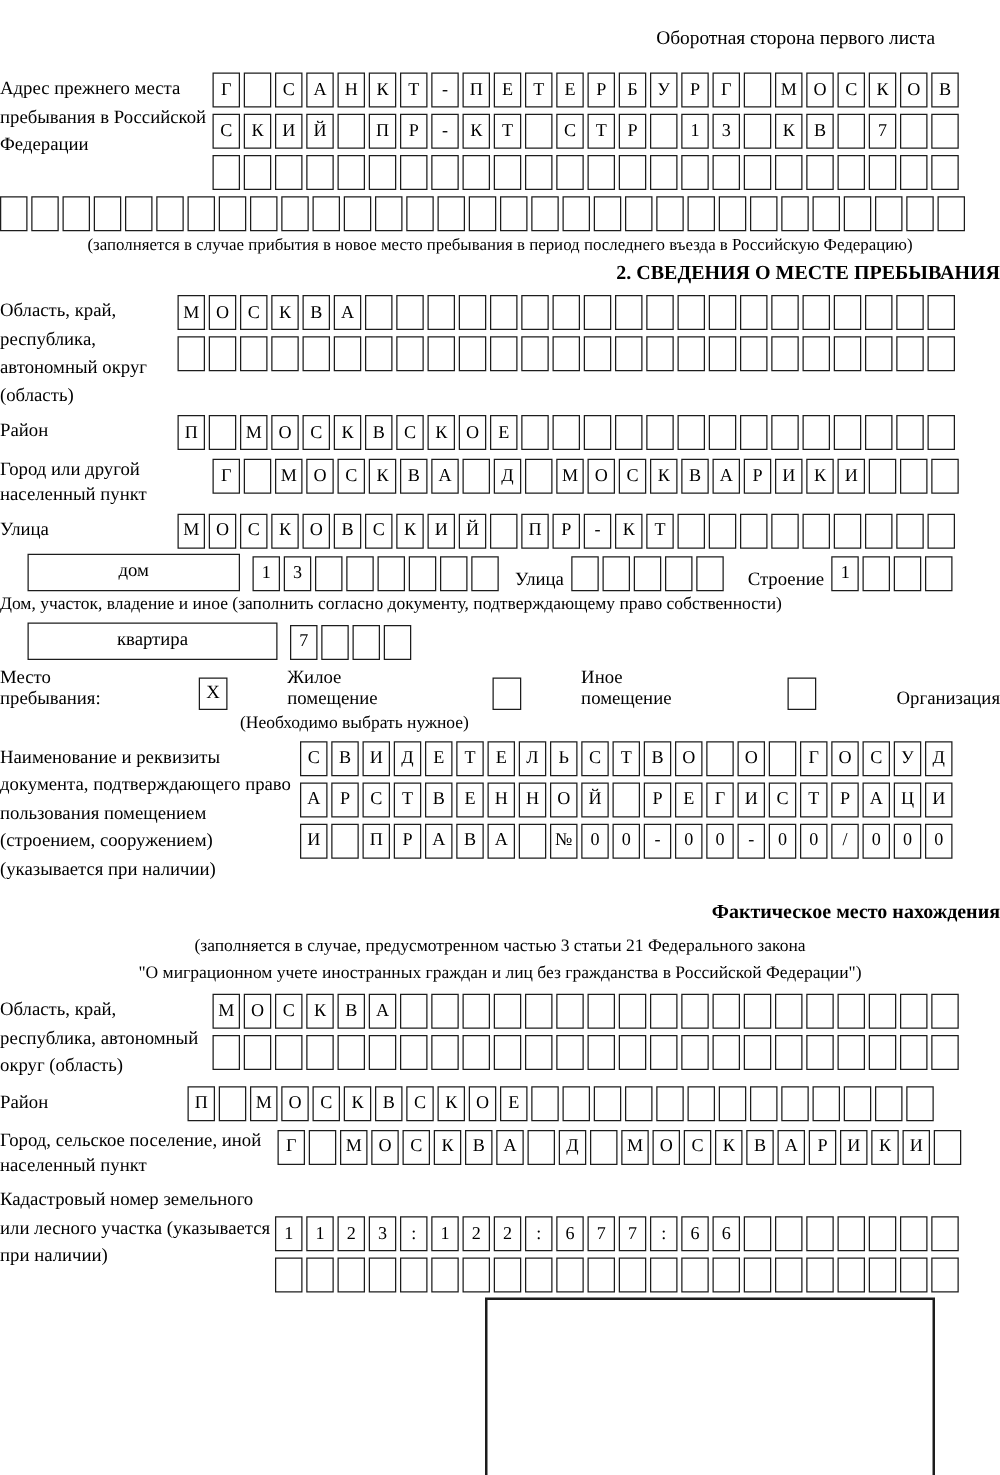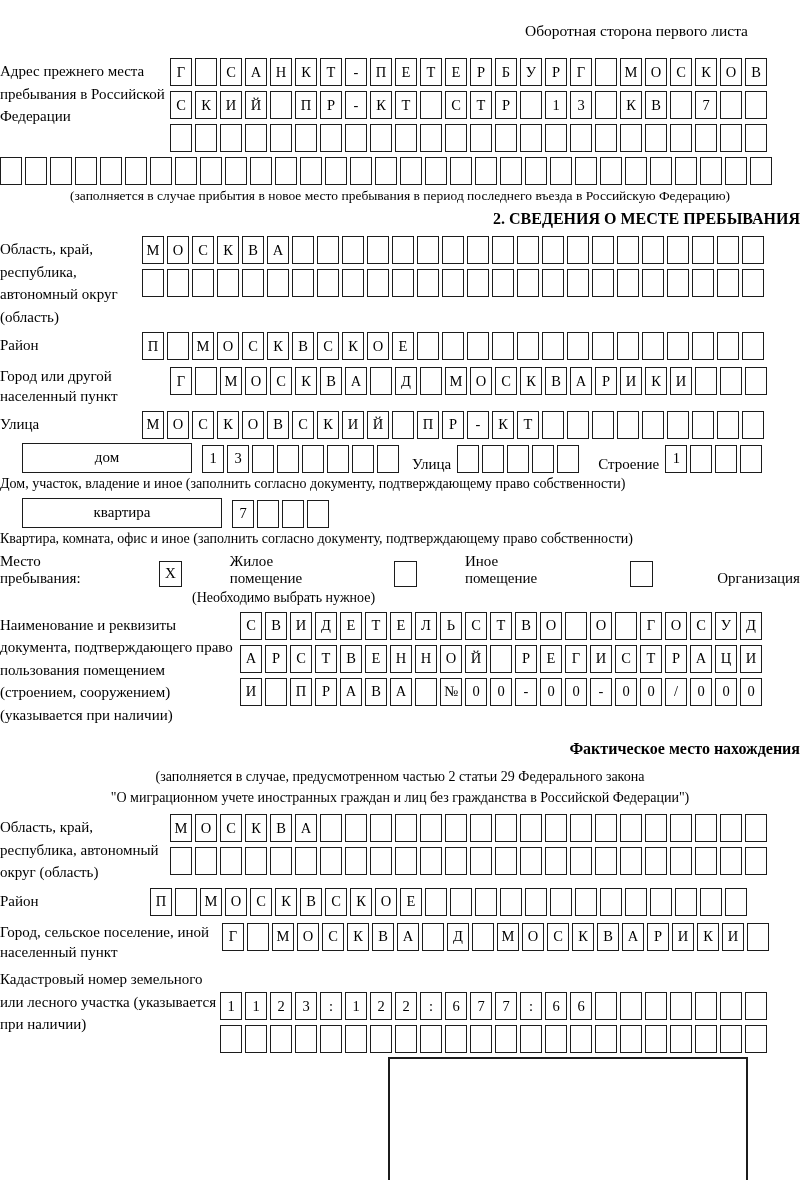--- a/index.html
+++ b/index.html
@@ -339,21 +339,20 @@
 
   <div class="inline-row">
     <div class="bigbox" style="width:200px;margin-left:22px;margin-right:10px;">квартира</div>
     <div class="cells">
         <span class="cell">7</span>
         <span class="cell"></span>
         <span class="cell"></span>
         <span class="cell"></span>
       </div>
   </div>
-  <div class="caption" style="font-size:14px;">Квартира, комната, офис и иное (заполнить согласно документу, подтверждающему право собственности)</div>
 
   <div class="inline-row" style="margin-top:6px;gap:38px;">
     <span>Место пребывания:</span>
     <span class="checkbox">X</span>
     <span>Жилое помещение</span>
     <span class="checkbox" style="margin-left:24px;"></span>
     <span>Иное помещение</span>
     <span class="checkbox" style="margin-left:34px;margin-right:26px;"></span>
     <span>Организация</span>
   </div>
@@ -429,21 +428,21 @@
           <span class="cell">/</span>
           <span class="cell">0</span>
           <span class="cell">0</span>
           <span class="cell">0</span>
         </div>
     </div>
   </div>
 
   <div class="sec-title" style="margin-top:14px;">Фактическое место нахождения</div>
   <div class="fact-note">
-    <span>(заполняется в случае, предусмотренном частью 2 статьи 29 Федерального закона</span><br>
+    <span>(заполняется в случае, предусмотренном частью 3 статьи 21 Федерального закона</span><br>
     <span>"О миграционном учете иностранных граждан и лиц без гражданства в Российской Федерации")</span>
   </div>
 
   <div class="frow">
     <div class="label w170">Область, край, республика, автономный округ (область)</div>
     <div class="rows">
       <div class="cells">
           <span class="cell">М</span>
           <span class="cell">О</span>
           <span class="cell">С</span>

